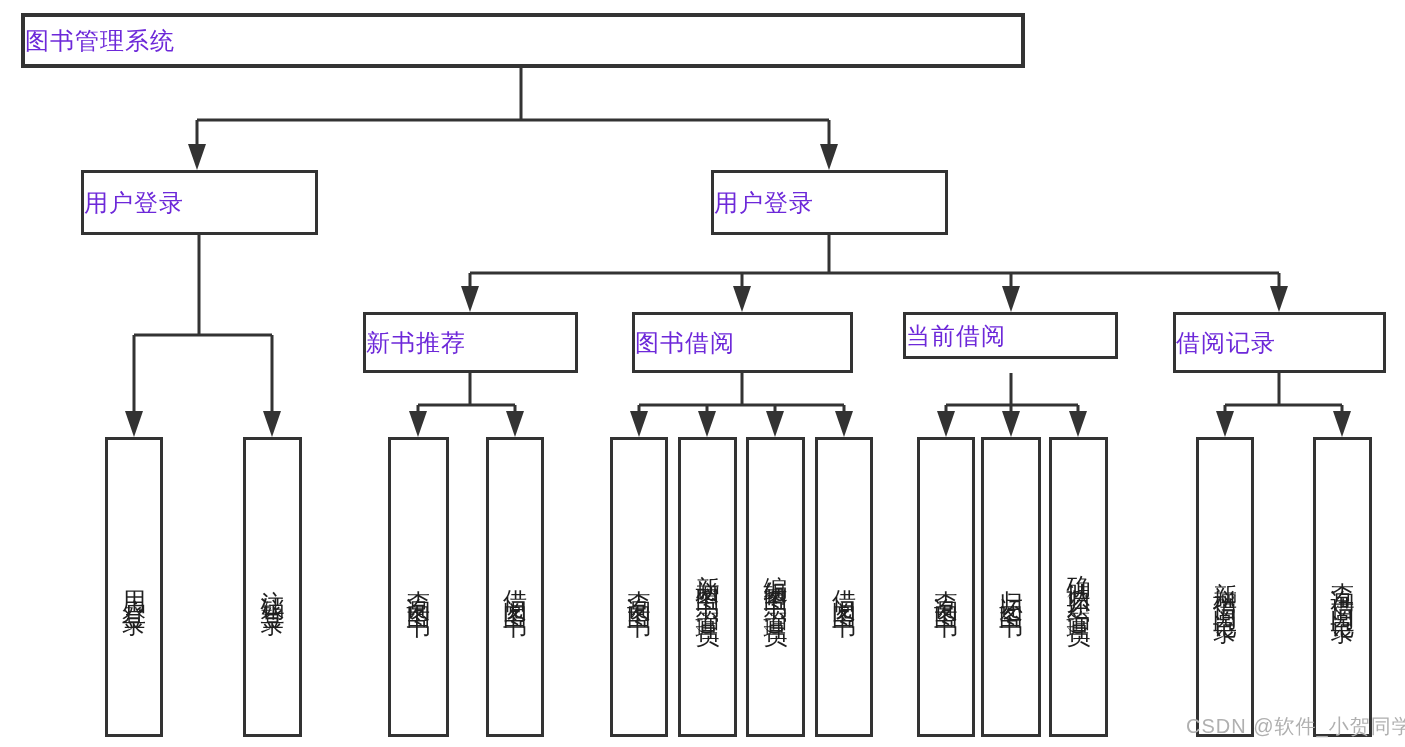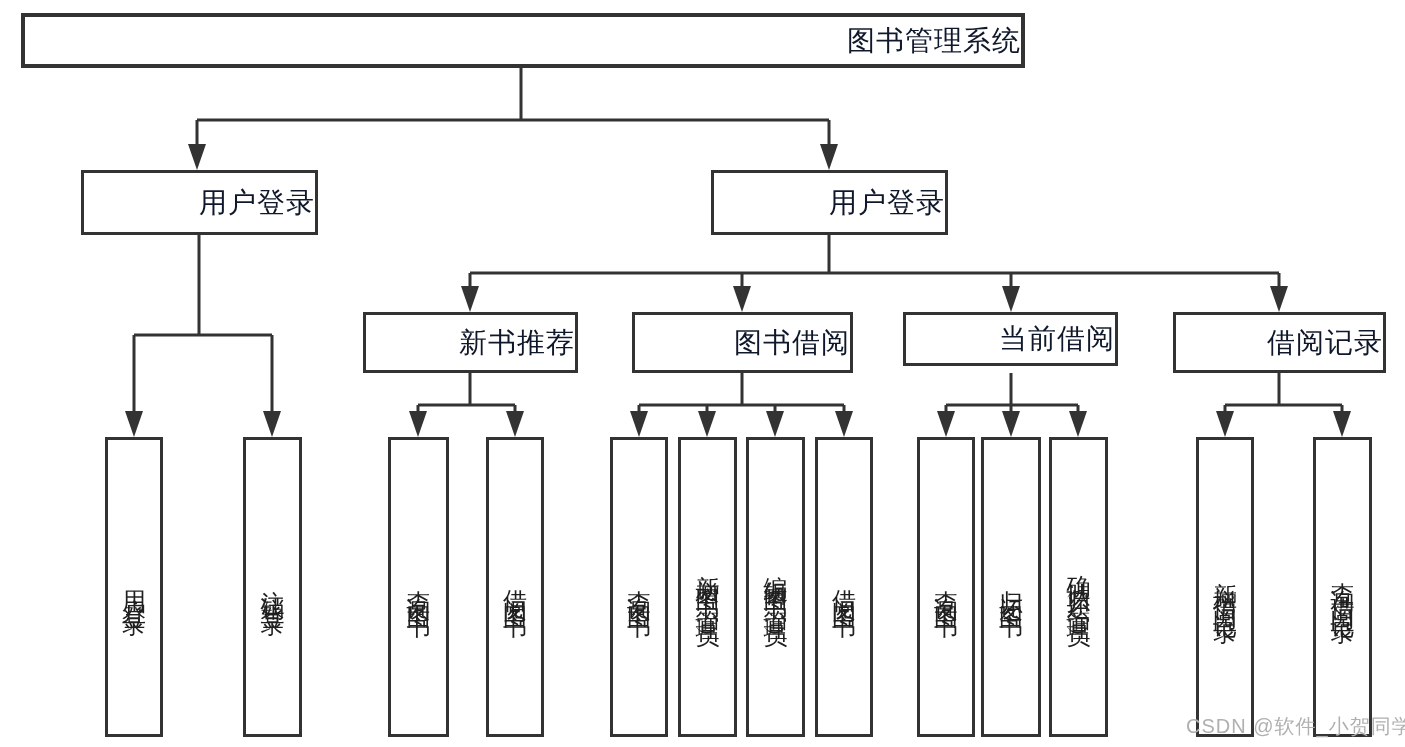--- a/index.html
+++ b/index.html
@@ -9,22 +9,22 @@
     background:#ffffff;
     font-family:"Liberation Sans","DejaVu Sans",sans-serif;
     overflow:hidden;
   }
   svg.connectors{position:absolute;left:0;top:0;z-index:1;}
   .node{
     position:absolute;
     box-sizing:border-box;
     border:3px solid #333333;
     background:#ffffff;
-    display:flex;align-items:center;justify-content:flex-end;
-    font-size:28px;color:#0f172a;letter-spacing:1px;
+    display:flex;align-items:center;justify-content:flex-start;
+    font-size:24px;color:#6d28d9;letter-spacing:1px;
     z-index:2;
   }
   .node.root{border-width:4px;}
   .leaf{
     position:absolute;
     top:437px;height:300px;
     box-sizing:border-box;
     border:3px solid #333333;
     background:#ffffff;
     display:flex;align-items:center;justify-content:center;
@@ -99,21 +99,21 @@
   <div class="node" style="left:711px;top:170px;width:237px;height:65px;">
     <span>用户登录</span>
   </div>
 
   <div class="node" style="left:363px;top:312px;width:215px;height:61px;">
     <span>新书推荐</span>
   </div>
   <div class="node" style="left:632px;top:312px;width:221px;height:61px;">
     <span>图书借阅</span>
   </div>
-  <div class="node" style="left:903px;top:312px;width:215px;height:54px;">
+  <div class="node" style="left:903px;top:312px;width:215px;height:47px;">
     <span>当前借阅</span>
   </div>
   <div class="node" style="left:1173px;top:312px;width:213px;height:61px;">
     <span>借阅记录</span>
   </div>
 
   <div class="leaf" style="left:105px;width:58px;">
     <span>用户登录</span>
   </div>
   <div class="leaf" style="left:243px;width:59px;">

